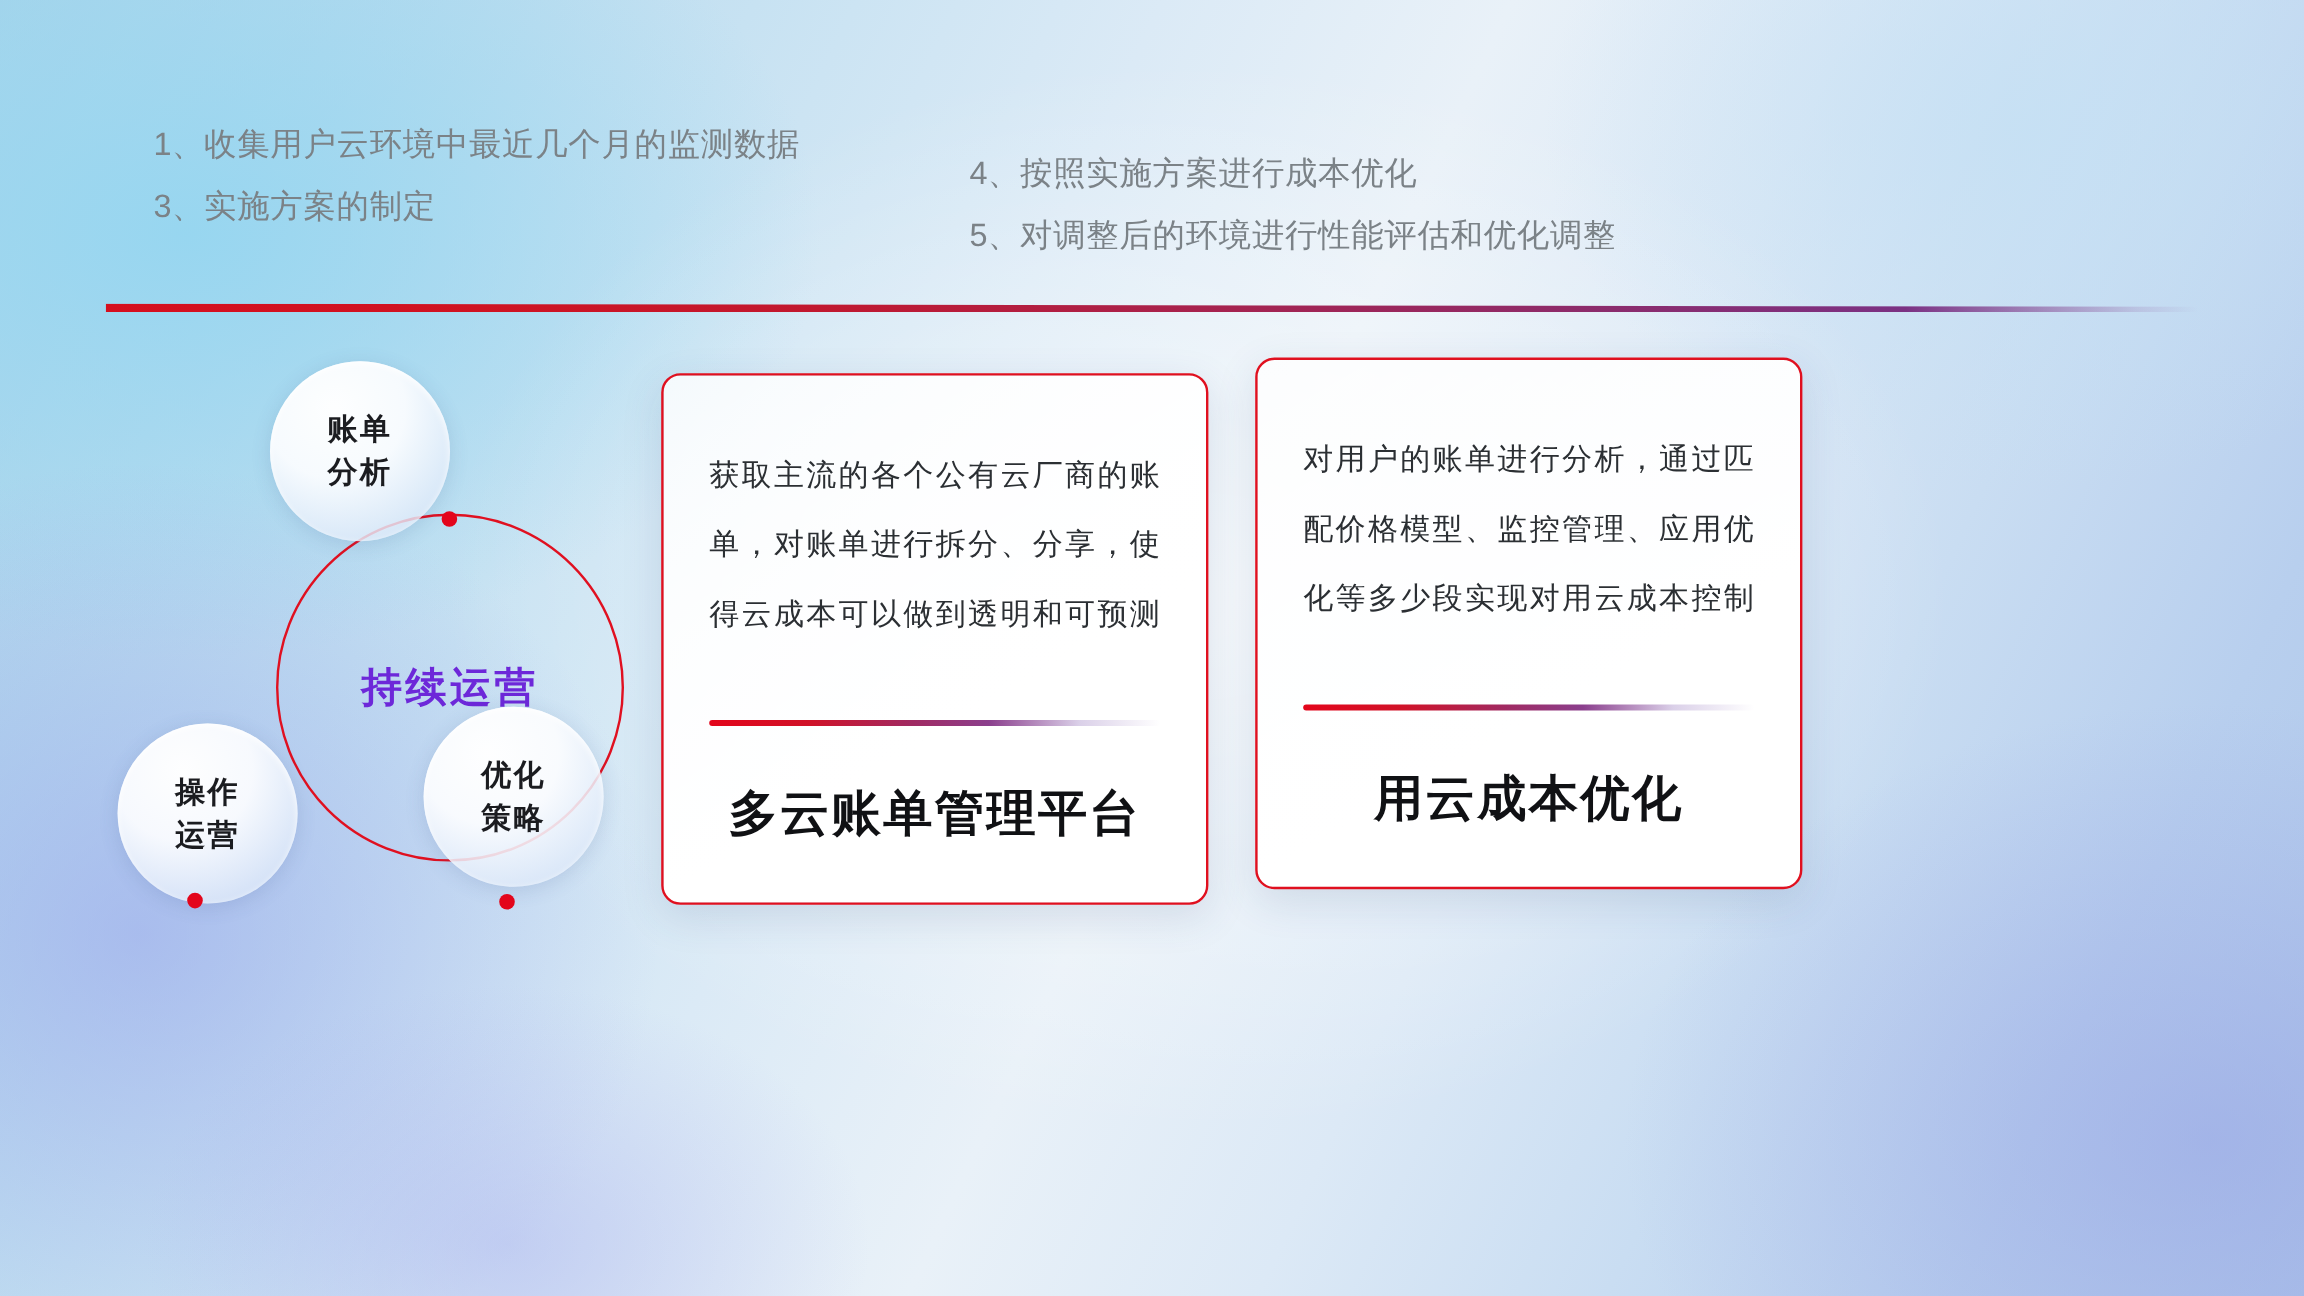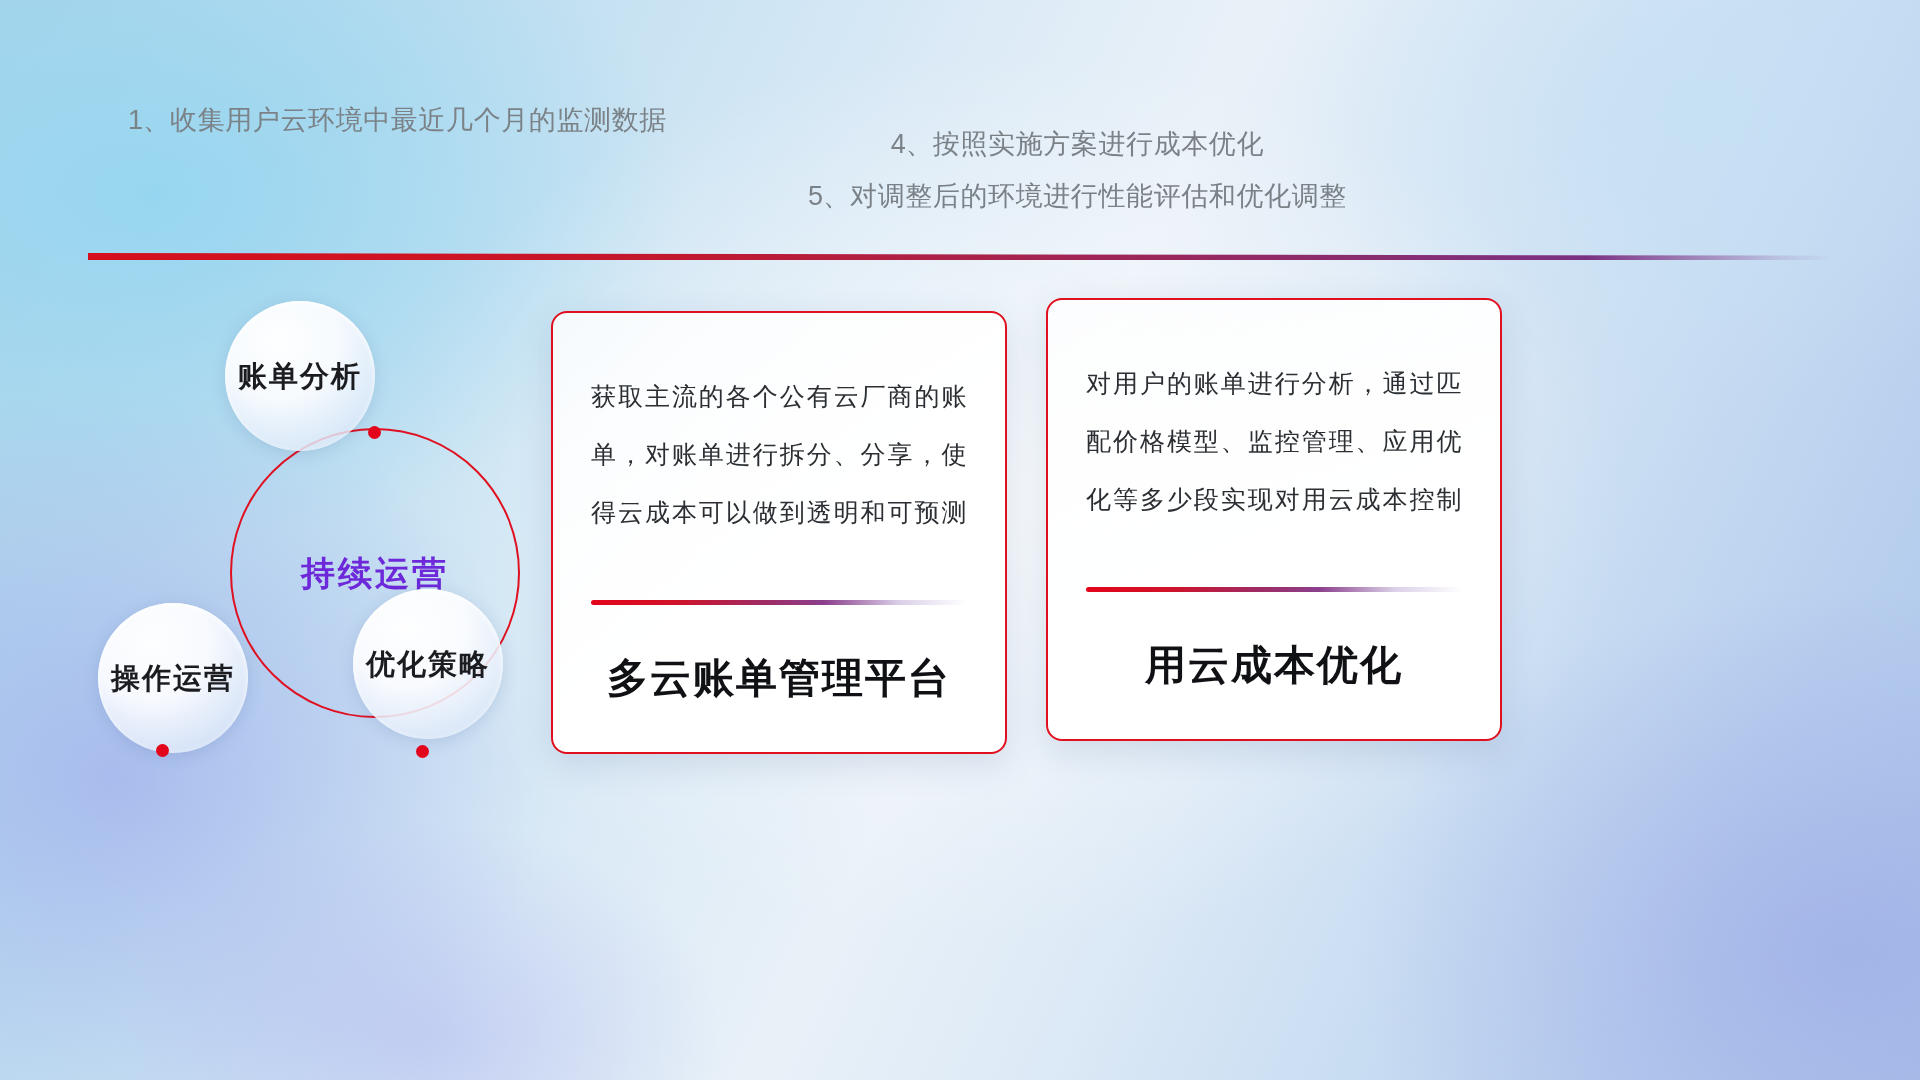--- a/index.html
+++ b/index.html
@@ -39,21 +39,21 @@
     background:radial-gradient(ellipse 700px 520px at 96% 88%, rgba(150,162,228,.55) 0%, rgba(150,162,228,0) 70%);
   }
   .bg-gl-5 {
     background:radial-gradient(ellipse 560px 420px at 88% 10%, rgba(196,224,244,.8) 0%, rgba(196,224,244,0) 72%);
   }
   .bg-gl-6 {
     background:radial-gradient(ellipse 420px 300px at 22% 96%, rgba(171,178,238,.5) 0%, rgba(171,178,238,0) 72%);
   }
 
   
-  #steps { position:absolute; left:0; top:0; width:1920px; height:300px; z-index:3;text-align:center; }
+  #steps { position:absolute; left:0; top:0; width:1920px; height:300px; z-index:3; }
   .step-col { position:absolute; }
   .col-left  { left:128px; top:94px; }
   .col-right { left:808px; top:118px; }
   .step-line {
     font-size:27px;
     line-height:52px;
     color:#7b8287;
     letter-spacing:.6px;
     white-space:nowrap;
   }
@@ -91,25 +91,26 @@
     border:2.6px solid #e01020;
     box-sizing:border-box;
   }
   .bubble {
     position:absolute;
     border-radius:50%;
     background:
       radial-gradient(circle at 36% 26%, rgba(255,255,255,.98) 0%, rgba(252,253,255,.93) 40%, rgba(226,236,250,.82) 74%, rgba(206,222,245,.72) 100%);
     box-shadow:0 3px 16px rgba(60,90,140,.16), inset 0 2px 6px rgba(255,255,255,.9);
     display:flex;
+    flex-direction:column;
     align-items:center;
     justify-content:center;
     color:#1b1c20;
     font-weight:700;
-    font-size:29px;
+    font-size:25px;
     line-height:36px;
     letter-spacing:2px;
     text-align:center;
   }
   .bubble-top    { left:147px; top:13px;  width:150px; height:150px; }
   .bubble-left   { left:20px;  top:315px; width:150px; height:150px; }
   .bubble-right  { left:275px; top:301px; width:150px; height:150px; }
   .core-label {
     position:absolute;
     left:152px; top:140px;
@@ -193,20 +194,23 @@
   <div class="bg-layer bg-gl-6"></div>
   <div class="bg-layer bg-gl-4"></div>
 </div>
 
 <div id="steps">
 
   <div class="step-col col-left">
     <div class="step-line">
       <span class="step-num">1、</span><span>收集用户云环境中最近几个月的监测数据</span>
     </div>
+    <div class="step-line">
+      <span class="step-num">3、</span><span>实施方案的制定</span>
+    </div>
   </div>
 
   <div class="step-col col-right">
     <div class="step-line">
       <span class="step-num">4、</span><span>按照实施方案进行成本优化</span>
     </div>
     <div class="step-line">
       <span class="step-num">5、</span><span>对调整后的环境进行性能评估和优化调整</span>
     </div>
   </div>

